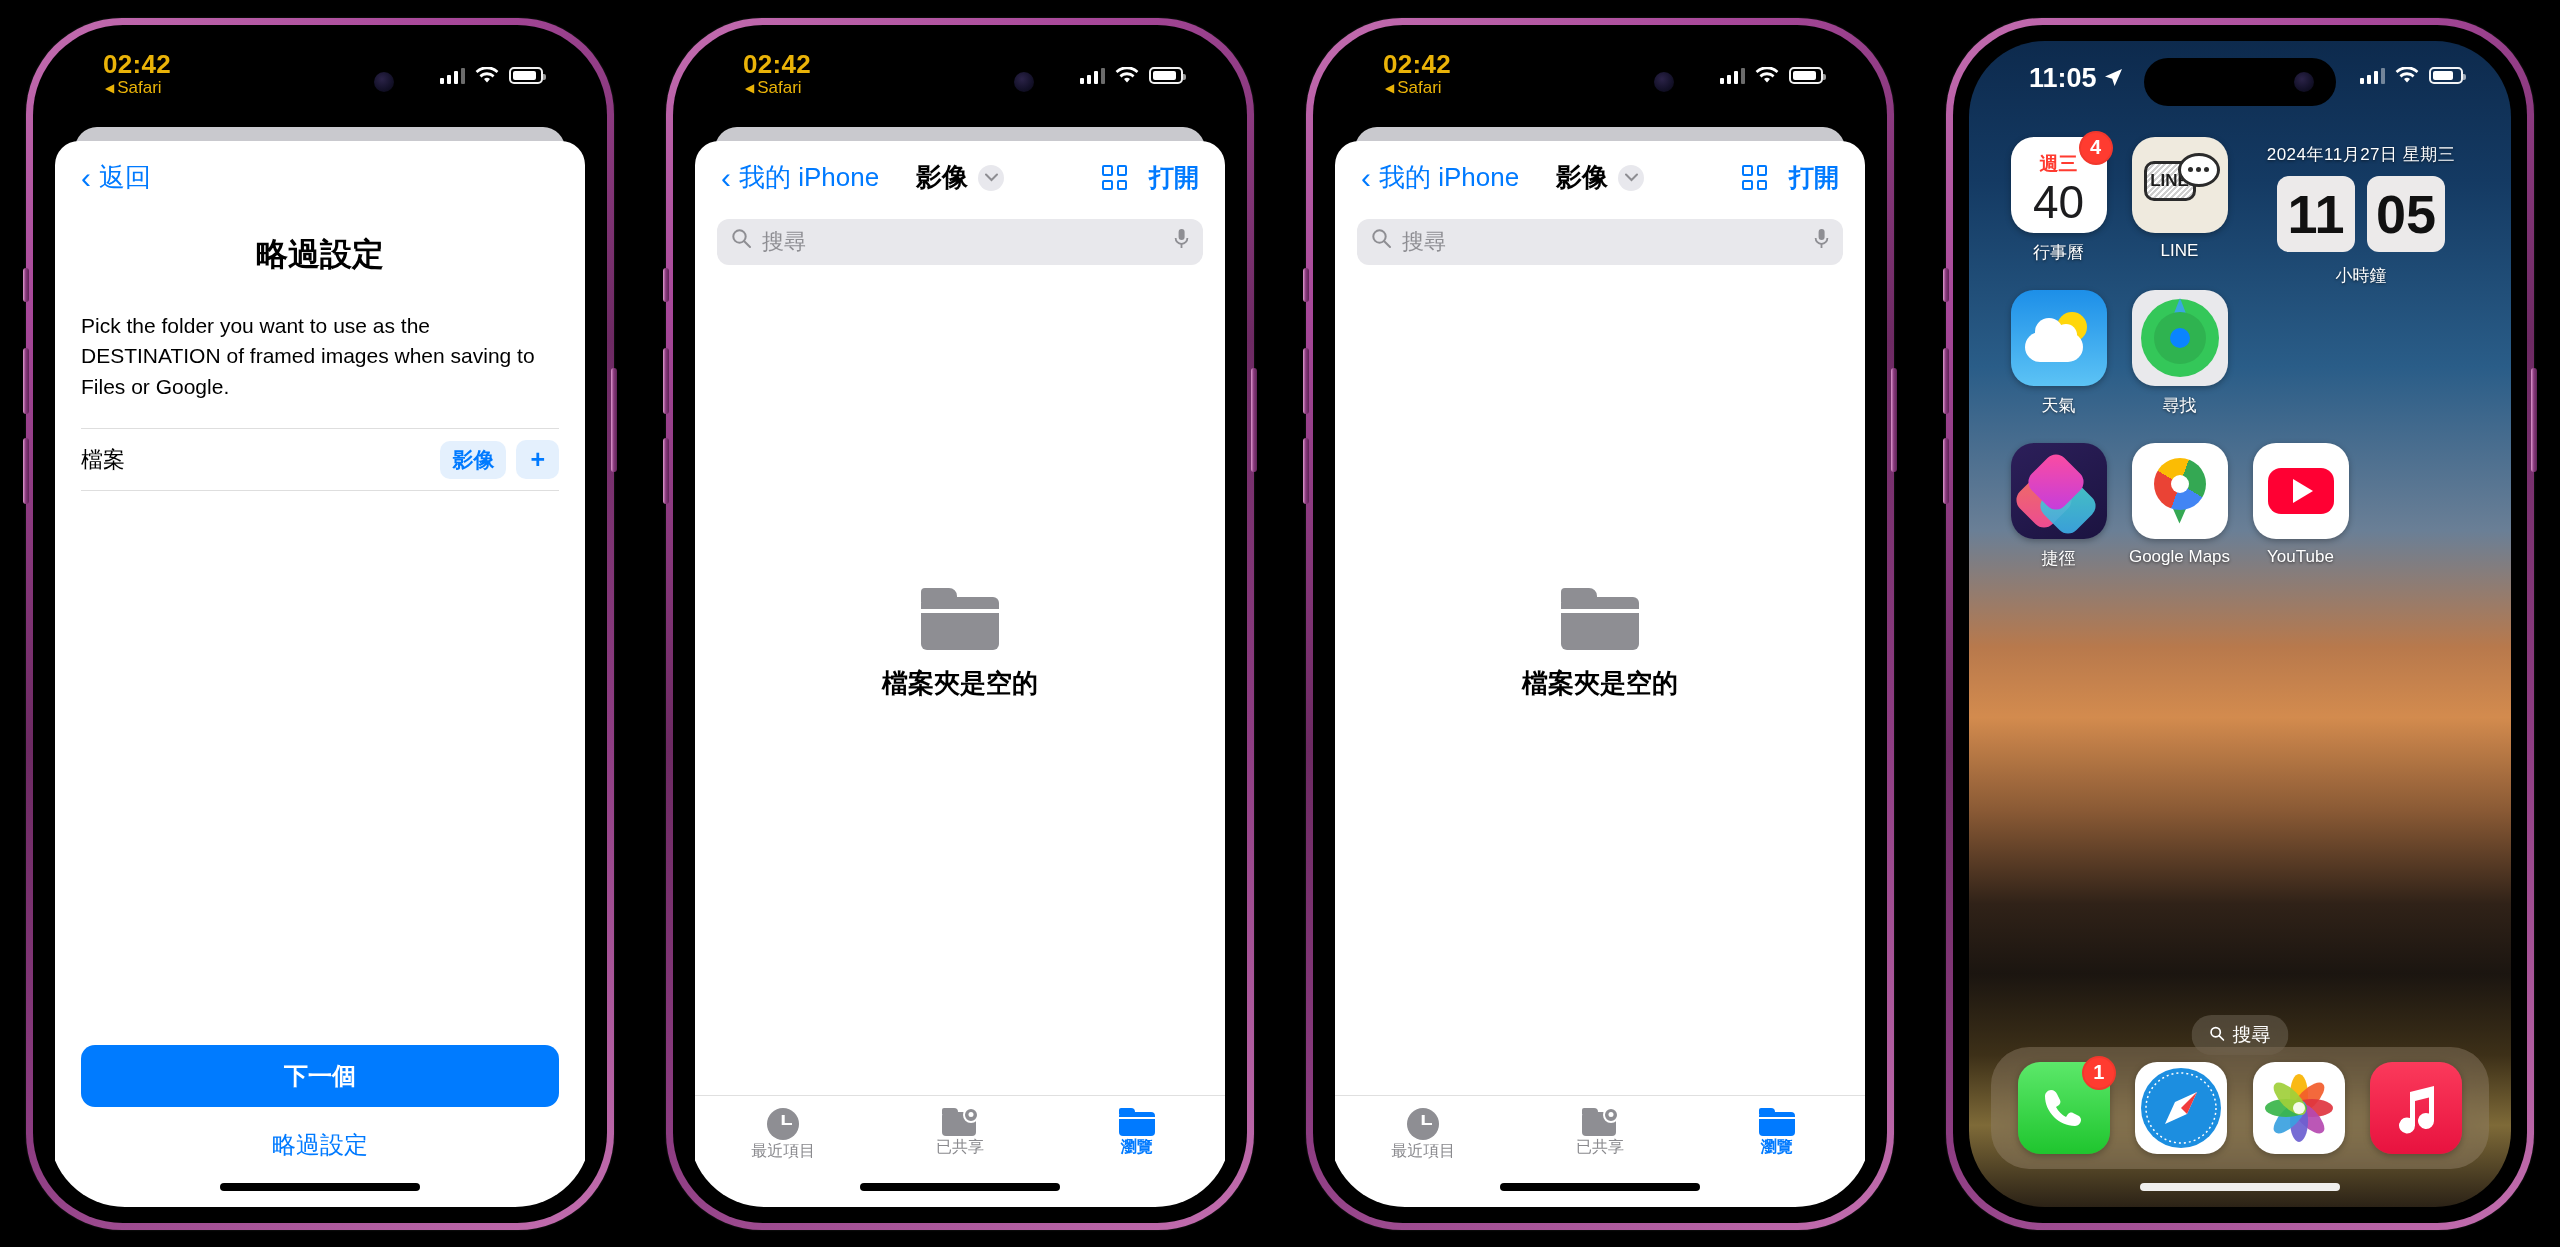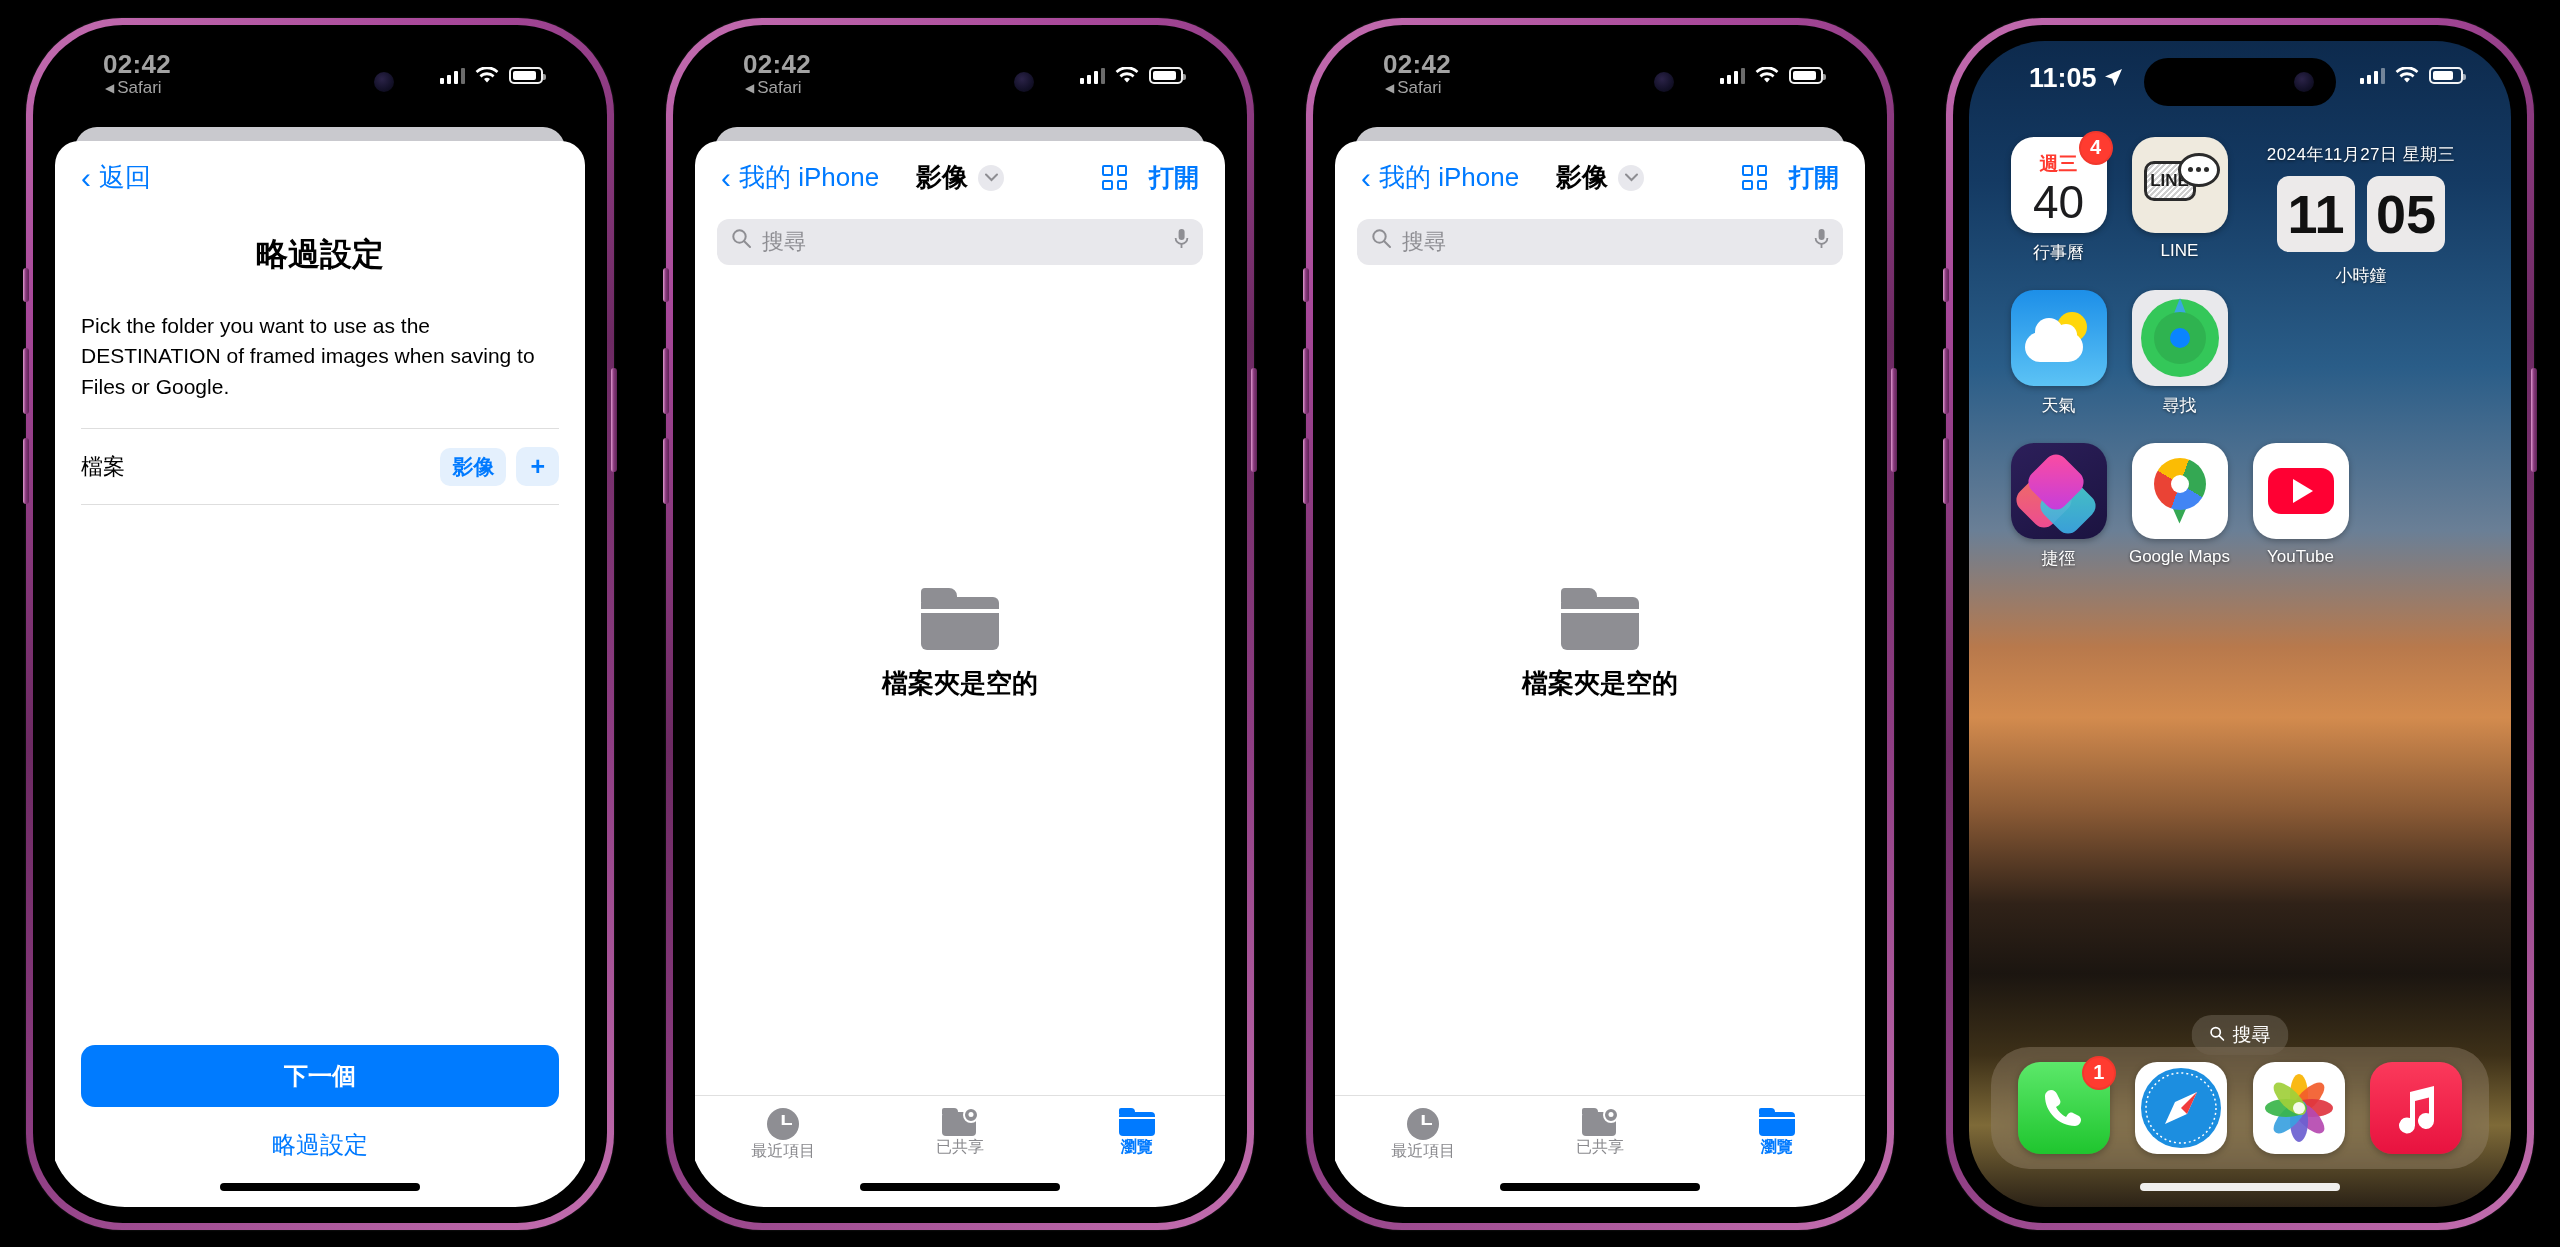--- a/index.html
+++ b/index.html
@@ -51,21 +51,21 @@
   }
   .btn-mute { left: -3px; top: 250px; width: 6px; height: 34px; }
   .btn-volup { left: -3px; top: 330px; width: 6px; height: 66px; }
   .btn-voldn { left: -3px; top: 420px; width: 6px; height: 66px; }
   .btn-power { right: -3px; top: 350px; width: 6px; height: 104px; }
 
   
   .statusbar {
     position: relative;
     height: 82px;
-    color: #a3a3a3;
+    color: #eab308;
     z-index: 6;
   }
   .sb-left {
     position: absolute; left: 54px; top: 10px;
     display: flex; flex-direction: column; align-items: flex-start;
   }
   .sb-time { font-size: 26px; font-weight: bold; letter-spacing: .3px; line-height: 1.05; }
   .sb-back { font-size: 17px; line-height: 1.2; margin-left: 2px; display: flex; align-items: center; gap: 3px;}
   .sb-back .tri { font-size: 12px; }
   .sb-time-single { position:absolute; left:60px; top:22px; font-size:27px; font-weight:bold; display:flex; align-items:center; gap:7px;}
@@ -177,21 +177,21 @@
   }
   .home-indicator.light { background: rgba(255,255,255,.92); }
 
   
   .setup-body { padding: 0 26px; }
   .setup-title { text-align:center; font-size:32px; font-weight:bold; color:#000; margin-top: 18px; }
   .setup-desc { font-size:21px; line-height: 1.46; color:#000; margin-top: 34px; }
   .setup-row {
     display:flex; align-items:center; margin-top: 26px;
     border-top:1px solid rgba(0,0,0,.13); border-bottom:1px solid rgba(0,0,0,.13);
-    padding: 18px 0; font-size: 22px; color:#000;
+    padding: 11px 0; font-size: 22px; color:#000;
   }
   .setup-row .pills { margin-left:auto; display:flex; align-items:center; gap:10px; }
   .pill { background:#e4f0fd; color:#007aff; border-radius:10px; padding: 5px 12px; font-size:21px; font-weight:600; }
   .pill.plus { padding: 5px 14px; font-size: 25px; }
   .setup-actions { margin-top:auto; padding: 0 26px 0; }
   .btn-primary {
     width:100%; height: 62px; background:#007bff; color:#fff; border-radius: 14px;
     display:flex; align-items:center; justify-content:center; font-size:24px; font-weight:600;
   }
   .btn-text { text-align:center; color:#007aff; font-size:24px; margin-top: 22px; margin-bottom: 46px; }

